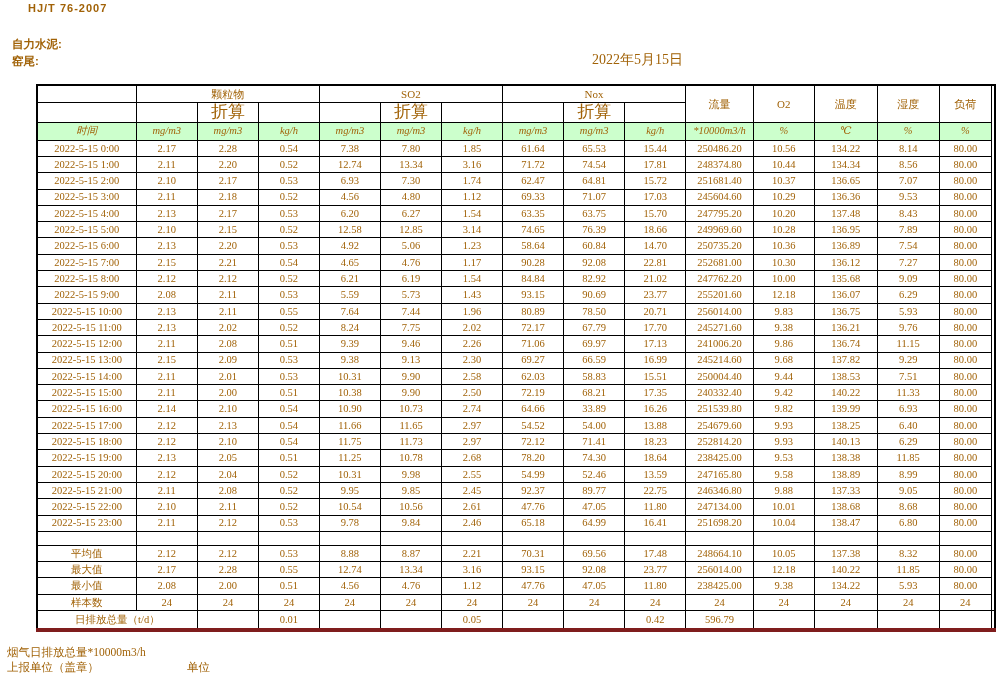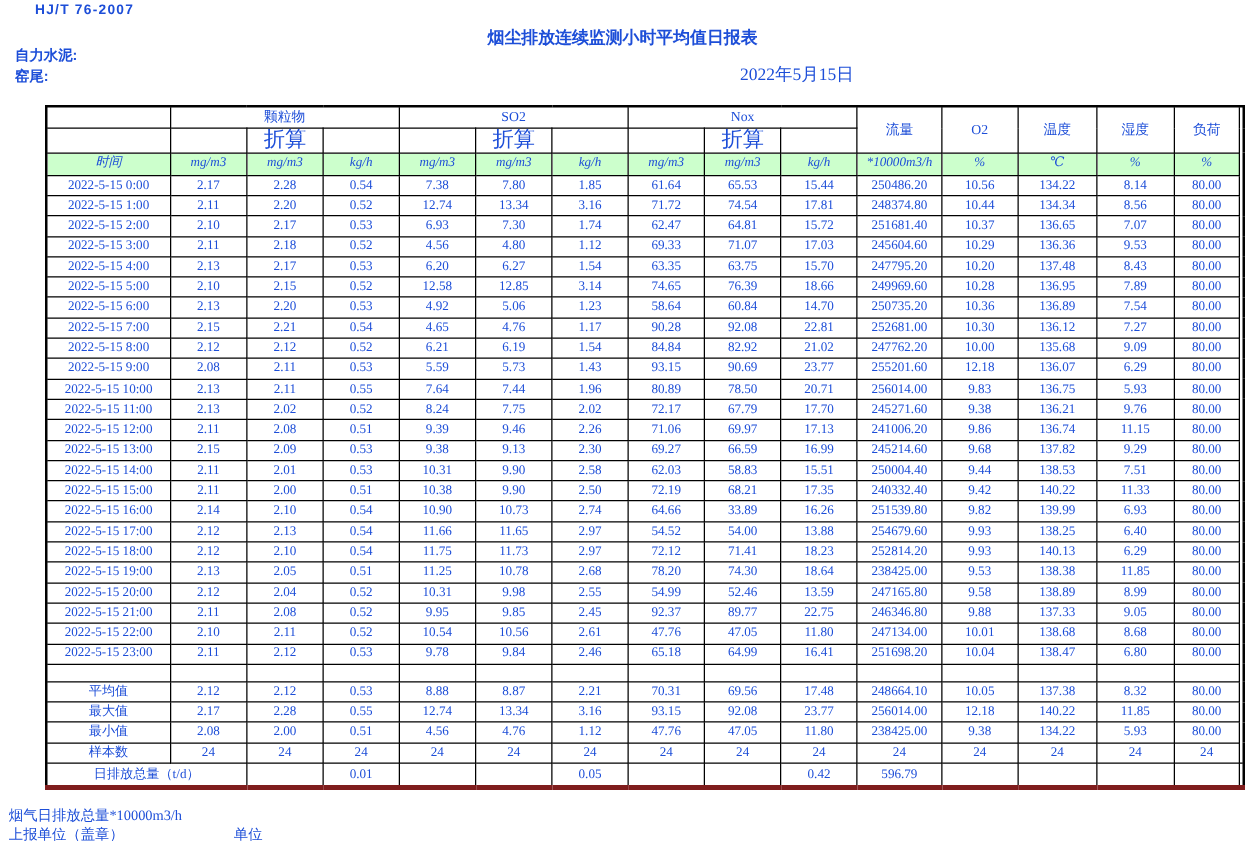--- a/index.html
+++ b/index.html
@@ -1,18 +1,18 @@
 <!DOCTYPE html>
 <html><head>
 <meta charset="utf-8">
 <style>
   html,body { margin:0; padding:0; background:#ffffff; }
   .page {
     position:relative; width:996px; height:673px; background:#fff;
-    font-family:"Liberation Serif","DejaVu Serif",serif; color:#1d4ed8;
+    font-family:"Liberation Serif","DejaVu Serif",serif; color:#a16207;
   }
   .hdr-standard {
     position:absolute; left:28px; top:2px;
     font-family:"Liberation Sans","DejaVu Sans",sans-serif;
     font-weight:bold; font-size:11px; letter-spacing:1px;
   }
   .hdr-title {
     position:absolute; left:0; right:0; top:21px; text-align:center;
     font-family:"Liberation Sans","DejaVu Sans",sans-serif;
     font-weight:bold; font-size:13.5px;
@@ -51,21 +51,20 @@
 
   .footer-line1 { position:absolute; left:7px;  top:645px; font-size:11.5px; }
   .footer-line2 { position:absolute; left:7px;  top:660px; font-size:11.5px; }
   .footer-unit  { position:absolute; left:187px; top:660px; font-size:11.5px; }
 </style>
 </head>
 <body>
 
 <div class="page">
   <div class="hdr-standard">HJ/T  76-2007</div>
-  <div class="hdr-title">烟尘排放连续监测小时平均值日报表</div>
   <div class="hdr-company">自力水泥:</div>
   <div class="hdr-location">窑尾:</div>
   <div class="hdr-date">2022年5月15日</div>
 
   <table class="report">
     <colgroup>
         <col style="width: 100px;">
         <col style="width: 62px;">
         <col style="width: 62px;">
         <col style="width: 62px;">

